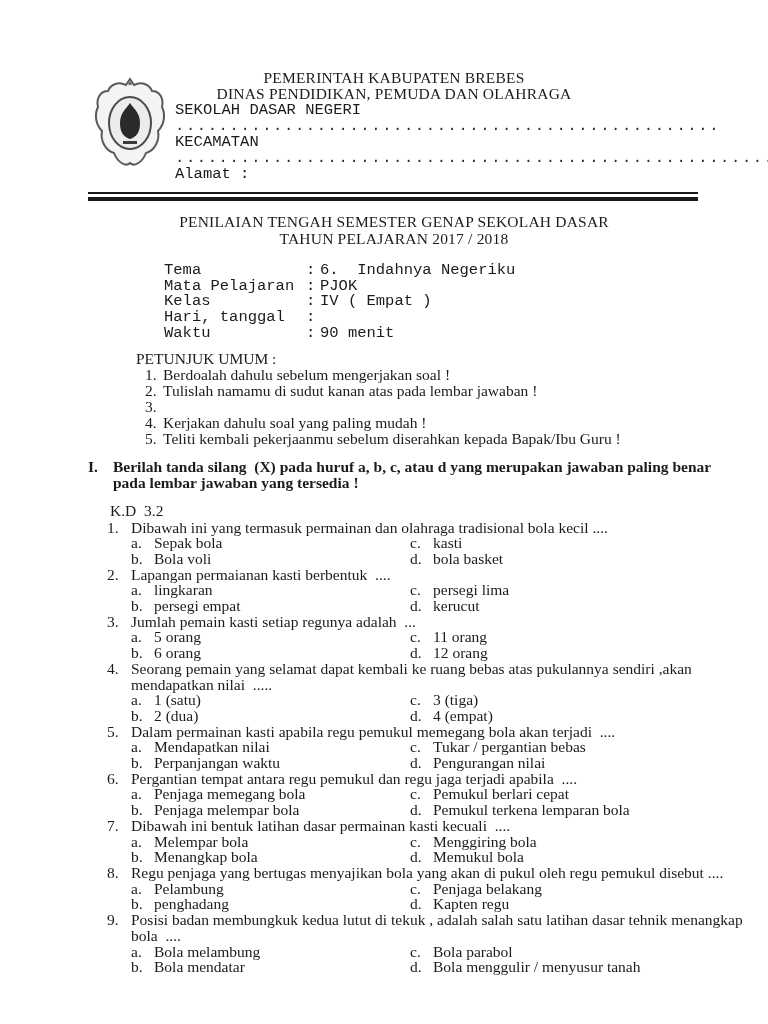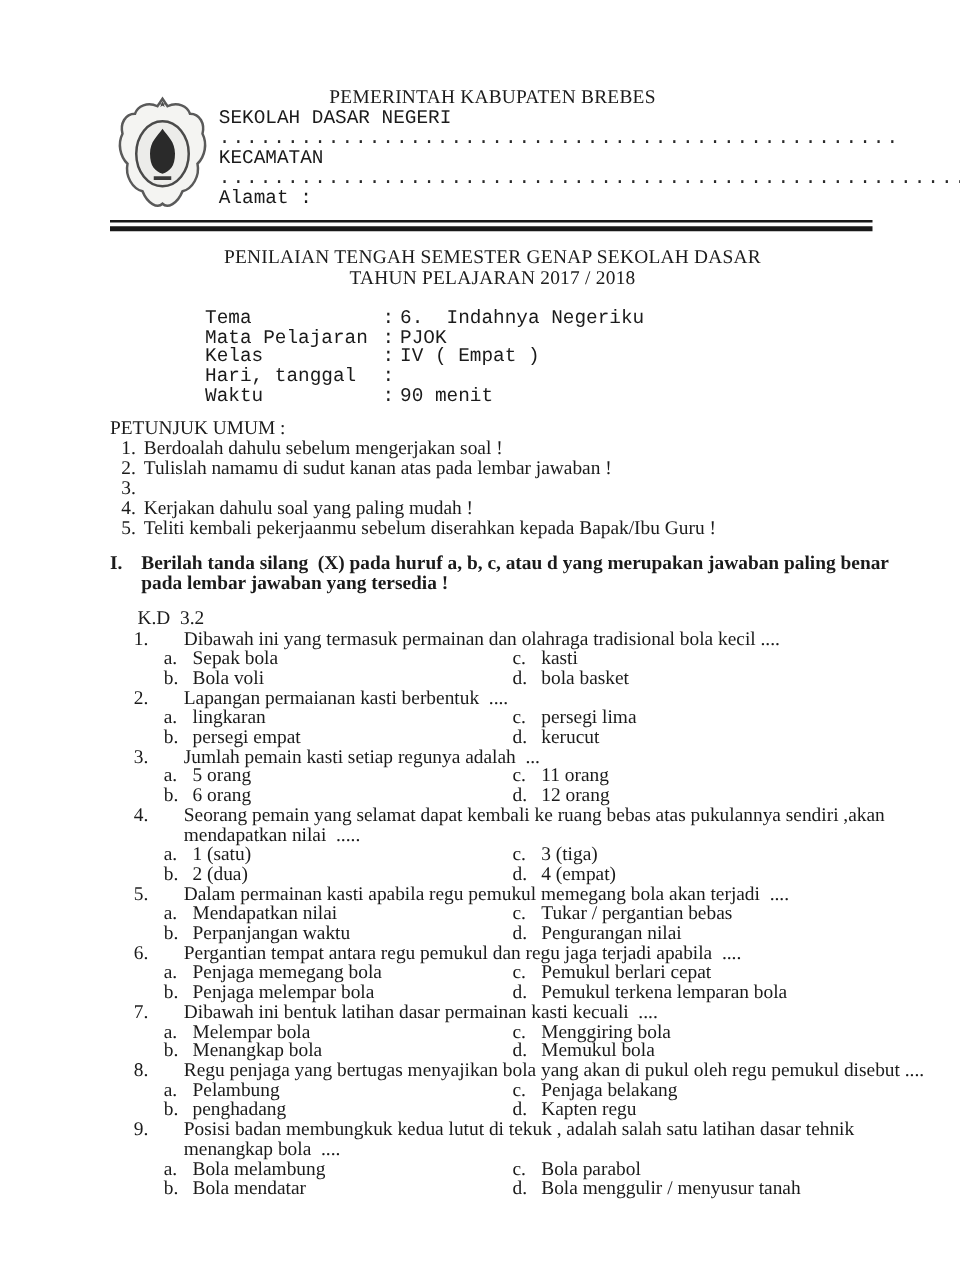--- a/index.html
+++ b/index.html
@@ -41,37 +41,37 @@
   
   .title-block { margin-top: 13px; width: 612px; text-align: center; }
   .title-line { font-size: 15.5px; line-height: 16.5px; letter-spacing: 0.2px; text-align: center; }
   
   .details { margin-top: 16px; margin-left: 76px; font-size: 15.5px; font-family: Liberation Mono, monospace; }
   .drow { display: flex; line-height: 15.7px; }
   .dlabel { width: 142px; flex: none; }
   .dcolon { width: 14px; flex: none; }
   .dvalue { white-space: pre-wrap; }
   
-  .petunjuk { margin-top: 9px; font-size: 15.5px; }
+  .petunjuk { margin-top: 9px; font-size: 15.5px; margin-left: 48px; }
   .pet-head { line-height: 16px; }
   .pet-list { padding-left: 9px; }
   .pet-item { display: flex; line-height: 16px; }
   .pet-num { width: 18px; flex: none; }
   
   .section { margin-top: 12px; display: flex; font-weight: bold; font-size: 15.5px; }
   .sec-num { width: 25px; flex: none; line-height: 16.5px; }
   .sec-lines { line-height: 16.5px; }
   .sec-text { white-space: pre-wrap; }
   
   .kd { margin-top: 11px; margin-left: 22px; font-size: 15.5px; line-height: 16px; white-space: pre-wrap; }
   .questions { margin-top: 1px; font-size: 15.5px; }
   .q { padding-left: 19px; }
   .q-line { display: flex; line-height: 15.7px; }
   .q-num { width: 24px; flex: none; }
-  .q-text { flex: 1; white-space: pre-wrap; margin-left: 16px; }
+  .q-text { flex: 1; white-space: pre-wrap; }
   .opt-row { display: flex; padding-left: 24px; line-height: 15.7px; }
   .opt { display: flex; }
   .opt-left { width: 279px; flex: none; }
   .letter { width: 23px; flex: none; }
   .opt-text { white-space: pre-wrap; }
 </style>
 </head>
 <body>
 
 <div class="page">
@@ -79,20 +79,21 @@
 
     <div class="letterhead">
       <svg class="logo" viewBox="0 0 74 94" aria-hidden="true">
         <path d="M37 3 L41 9 C49 5 57 9 59 15 C67 15 71 23 69 31 C73 39 71 49 65 55 C67 65 61 75 53 77 C49 87 41 91 37 87 C33 91 25 87 21 77 C13 75 7 65 9 55 C3 49 1 39 5 31 C3 23 7 15 15 15 C17 9 25 5 33 9 Z" fill="#f4f4f2" stroke="#5a5a5a" stroke-width="2"></path>
         <ellipse cx="37" cy="47" rx="21" ry="26" fill="#ececea" stroke="#4a4a4a" stroke-width="2"></ellipse>
         <path d="M37 27 C41 33 47 37 47 47 C47 57 43 61 37 63 C31 61 27 57 27 47 C27 37 33 33 37 27 Z" fill="#2a2a2a"></path>
         <rect x="30" y="65" width="14" height="3" fill="#3a3a3a"></rect>
         <path d="M37 5 l1.8 4.6 -4.6 -2.8 5.6 0 -4.6 2.8 Z" fill="#4a4a4a"></path>
       </svg>
       <div class="lh-center">PEMERINTAH KABUPATEN BREBES</div>
+      <div class="lh-center">DINAS PENDIDIKAN, PEMUDA DAN OLAHRAGA</div>
       <div class="lh-left"><span>SEKOLAH DASAR NEGERI </span><span class="dots">..................................................</span></div>
       <div class="lh-left"><span>KECAMATAN </span><span class="dots">........................................................................</span></div>
       <div class="lh-left">Alamat :</div>
     </div>
 
     <div class="rule"></div>
 
     <div class="title-block">
       <div class="title-line">PENILAIAN TENGAH SEMESTER GENAP SEKOLAH DASAR</div>
       <div class="title-line">TAHUN PELAJARAN 2017 / 2018</div>

